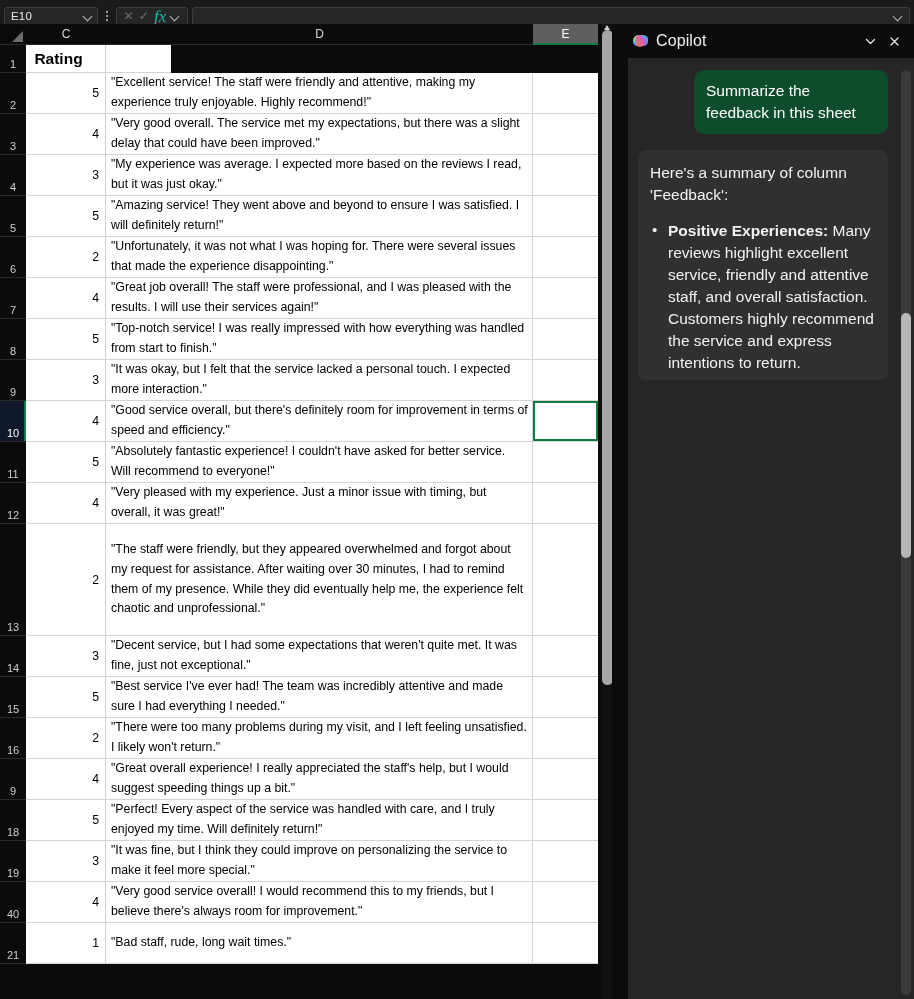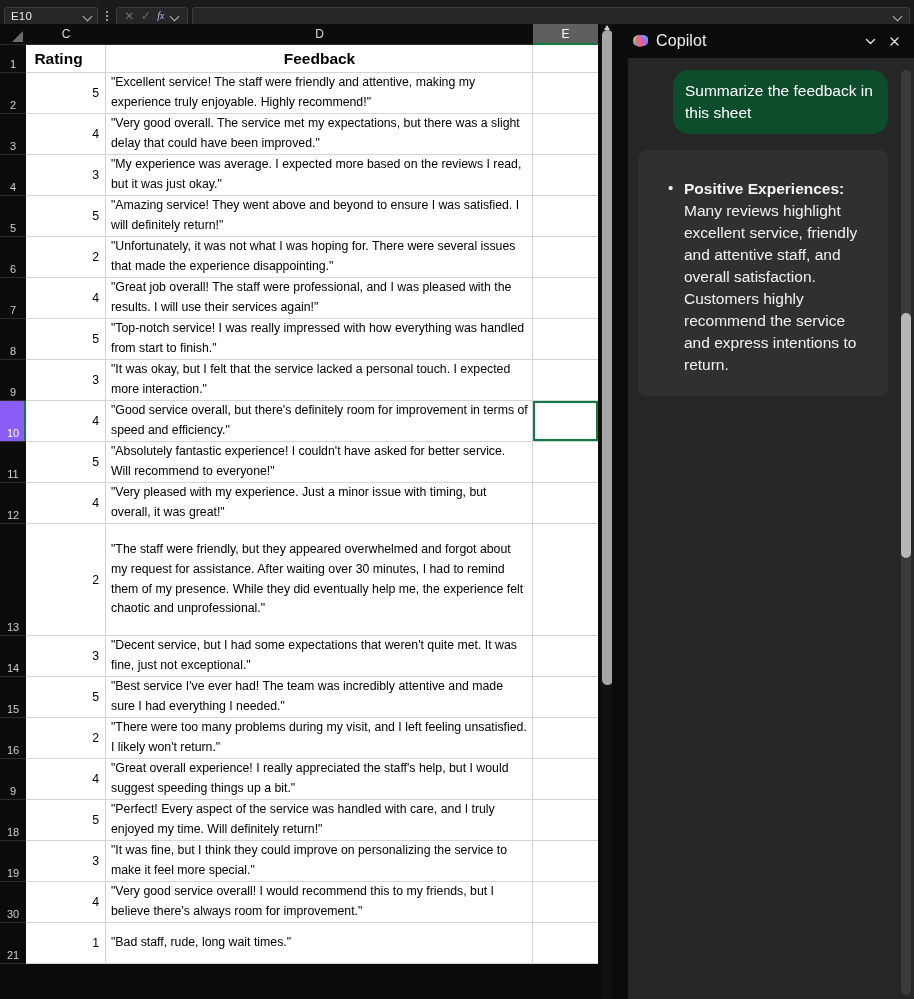--- a/index.html
+++ b/index.html
@@ -33,21 +33,21 @@
     width: 14px; height: 20px; margin-left: 2px;
     display:flex; flex-direction:column; align-items:center; justify-content:center; gap:2px;
   }
   #kebab i { width:2px; height:2px; background:#c9c9c9; border-radius:50%; display:block; }
   #fxgroup {
     margin-left: 2px; height: 19px; width: 72px;
     background:#262626; border:1px solid #3d3d3d; border-radius:3px;
     display:flex; align-items:center; justify-content:space-around; padding:0 4px;
   }
   .fxicon { color:#6e6e6e; font-size:12px; line-height:1; }
-  .fxicon.ital { font-style: italic; font-family:"Liberation Serif", serif; font-size:10px; color:#c4b5fd;}
+  .fxicon.ital { font-style: italic; font-family:"Liberation Serif", serif; font-size:17px; color:#14b8a6;}
   #formulabar {
     margin-left: 4px; margin-right: 4px; flex: 1; height: 19px;
     background:#262626; border:1px solid #3d3d3d; border-radius:3px;
     display:flex; align-items:center; padding: 0 6px;
   }
   #formulabar .fval { flex:1; color:#e8e8e8; font-size:11.5px; }
 
   
   #grid {
     position:absolute; left:0; top:24px; width:620px; height:975px;
@@ -76,21 +76,21 @@
 
   #rowsWrap {
     position:absolute; left:0; top:21px; width:598px; height:954px; overflow:hidden;
   }
   .row { display:flex; width:598px; }
   .rhdr {
     width:26px; flex:0 0 26px; background:#0b0b0b; color:#cfcfcf;
     font-size:11px; display:flex; align-items:flex-end; justify-content:center;
     padding-bottom:2px; border-bottom:1px solid #2a2a2a; position:relative;
   }
-  .rhdr.sel { background:#8b5cf6; color:#fff; }
+  .rhdr.sel { background:#0f172a; color:#fff; }
   .rhdr.sel::after {
     content:""; position:absolute; right:0; top:0; bottom:0; width:2px; background:#107c41;
   }
   .cell {
     background:#ffffff; color:#000000; font-size:12.3px;
     border-right:1px solid #d4d4d4; border-bottom:1px solid #d4d4d4;
     padding: 3px 4px; display:flex; overflow:hidden;
   }
   .cC { width:80px; flex:0 0 80px; justify-content:flex-end; align-items:center; padding-right:6px;}
   .cD { width:427px; flex:0 0 427px; align-items:center; padding-left:5px; line-height:1.62;}
@@ -131,30 +131,30 @@
   }
   .hdrbtn svg { display:block; }
 
   #cop-body {
     flex:1; margin:0 0 0 8px; background:#262626;
     position:relative; overflow:hidden;
   }
   #cop-scrollarea { position:absolute; left:0; top:0; right:16px; bottom:0; padding: 12px 10px 0 10px; }
 
   .userbubble {
-    background:#0d4d2b; color:#ffffff; border-radius:16px;
+    background:#0d4d2b; color:#ffffff; border-radius:10px;
     padding:10px 12px; font-size:15.5px; line-height:1.42;
-    margin-left:35px; margin-bottom:16px;
+    margin-left:56px; margin-bottom:16px;
   }
   .botcard {
     background:#303030; border-radius:8px; padding:12px 12px 4px 12px;
     color:#f2f2f2; font-size:15.5px; line-height:1.42;
   }
   .botintro { margin-bottom:14px; }
-  .botlist { list-style:none; padding:0; margin:16px; }
+  .botlist { list-style:none; padding:0; margin:0; }
   .botlist li { position:relative; padding-left:18px; margin-bottom:2px; }
   .botlist li::before {
     content:"\2022"; position:absolute; left:2px; top:-1px; color:#f2f2f2; font-size:15px;
   }
   .botlist li b { font-weight:bold; }
 
   #cop-vs { position:absolute; right:0px; top:0; width:16px; height:100%; }
   #cop-vs .track { position:absolute; left:3px; top:12px; width:10px; bottom:4px; background:#3a3a3a; border-radius:5px; }
   #cop-vs .thumb { position:absolute; left:3px; top:255px; width:10px; height:245px; background:#b7b7b7; border-radius:5px; }
 
@@ -191,21 +191,20 @@
     <div class="colcell colC">C</div>
     <div class="colcell colD">D</div>
     <div class="colcell colE sel">E</div>
   </div>
 
   <div id="rowsWrap">
 
     <div class="row hdrrow" style="height:28px;">
       <div class="rhdr">1</div>
       <div class="cell cC">Rating</div>
-      <div class="cell cD">Feedback</div>
       <div class="cell cE"></div>
     </div>
     <div id="databody">
         <div class="row" style="height: 41px;">
           <div class="rhdr">2</div>
           <div class="cell cC">5</div>
           <div class="cell cD">"Excellent service! The staff were friendly and attentive, making my experience truly enjoyable. Highly recommend!"</div>
           <div class="cell cE"></div>
         </div>
         <div class="row" style="height: 41px;">
@@ -304,21 +303,21 @@
           <div class="cell cD">"Perfect! Every aspect of the service was handled with care, and I truly enjoyed my time. Will definitely return!"</div>
           <div class="cell cE"></div>
         </div>
         <div class="row" style="height: 41px;">
           <div class="rhdr">19</div>
           <div class="cell cC">3</div>
           <div class="cell cD">"It was fine, but I think they could improve on personalizing the service to make it feel more special."</div>
           <div class="cell cE"></div>
         </div>
         <div class="row" style="height: 41px;">
-          <div class="rhdr">30</div>
+          <div class="rhdr">40</div>
           <div class="cell cC">4</div>
           <div class="cell cD">"Very good service overall! I would recommend this to my friends, but I believe there's always room for improvement."</div>
           <div class="cell cE"></div>
         </div>
         <div class="row" style="height: 41px;">
           <div class="rhdr">21</div>
           <div class="cell cC">1</div>
           <div class="cell cD">"Bad staff, rude, long wait times."</div>
           <div class="cell cE"></div>
         </div>
@@ -368,20 +367,21 @@
       <svg width="13" height="13" viewBox="0 0 13 13">
           <path d="M3 3 L10 10 M10 3 L3 10" stroke="#e6e6e6" stroke-width="1.3" stroke-linecap="round"></path>
         </svg>
     </span>
   </div>
 
   <div id="cop-body">
     <div id="cop-scrollarea">
       <div class="userbubble">Summarize the feedback in this sheet</div>
       <div class="botcard">
+        <div class="botintro">Here's a summary of column 'Feedback':</div>
         <ul class="botlist" id="botlist">
             <li><b>Positive Experiences:</b><span> Many reviews highlight excellent service, friendly and attentive staff, and overall satisfaction. Customers highly recommend the service and express intentions to return.</span></li>
           </ul>
       </div>
     </div>
     <div id="cop-vs">
       <div class="track"></div>
       <div class="thumb"></div>
     </div>
   </div>

